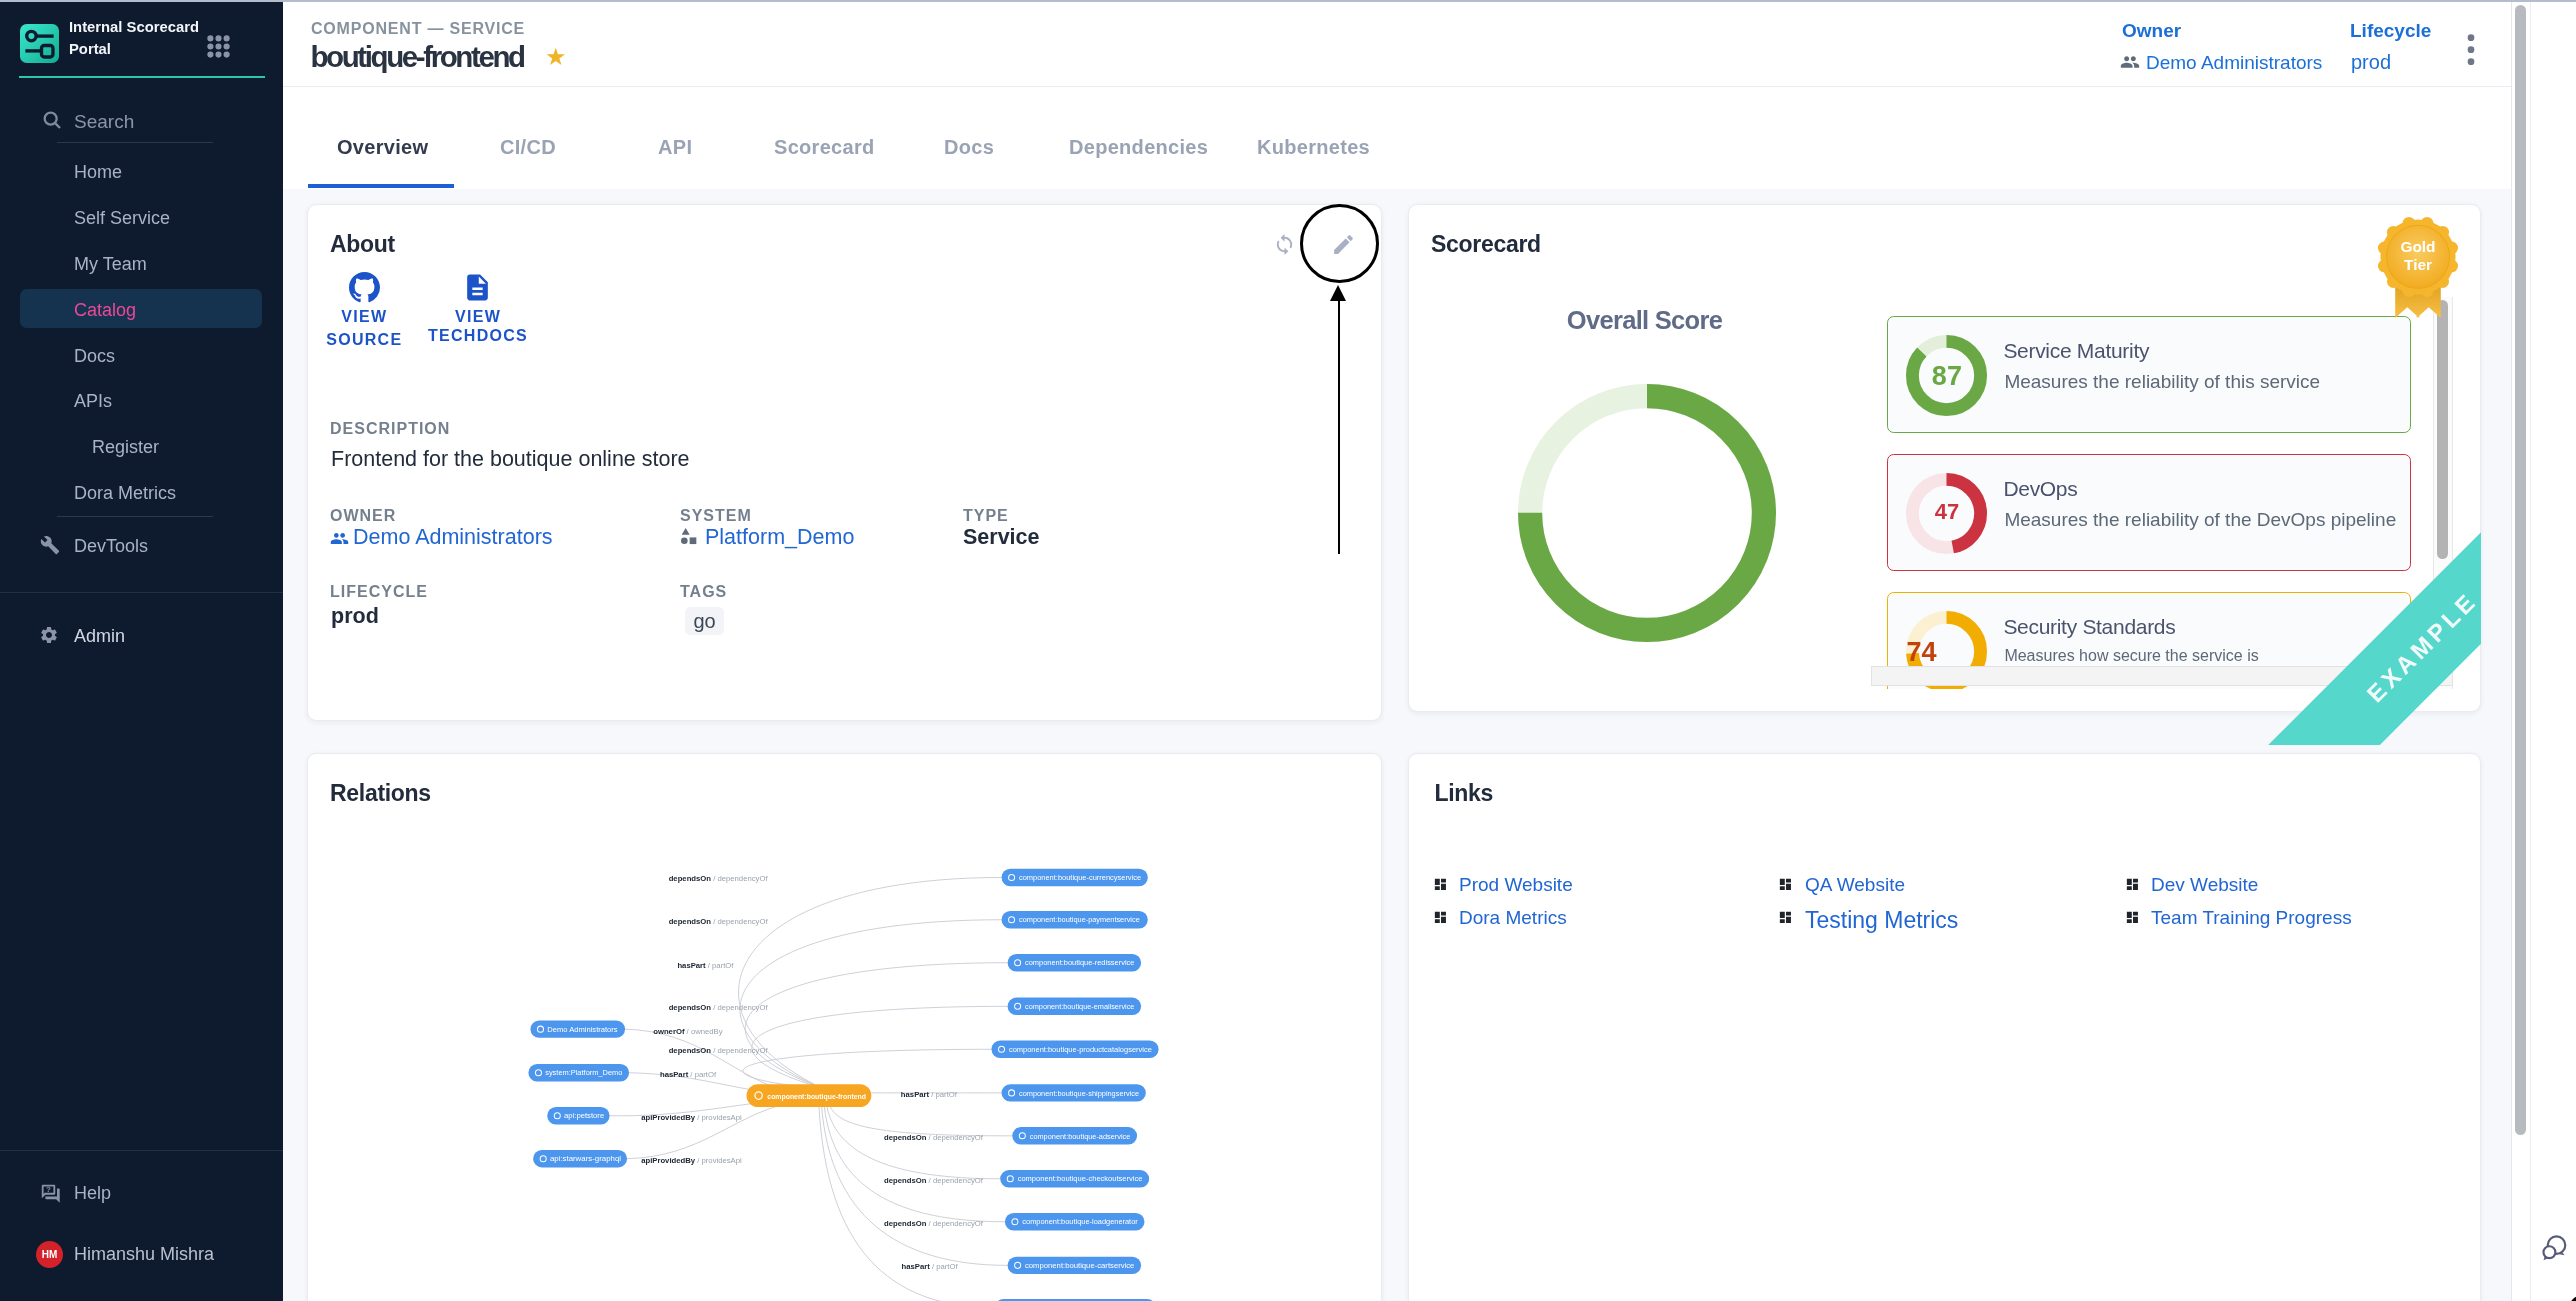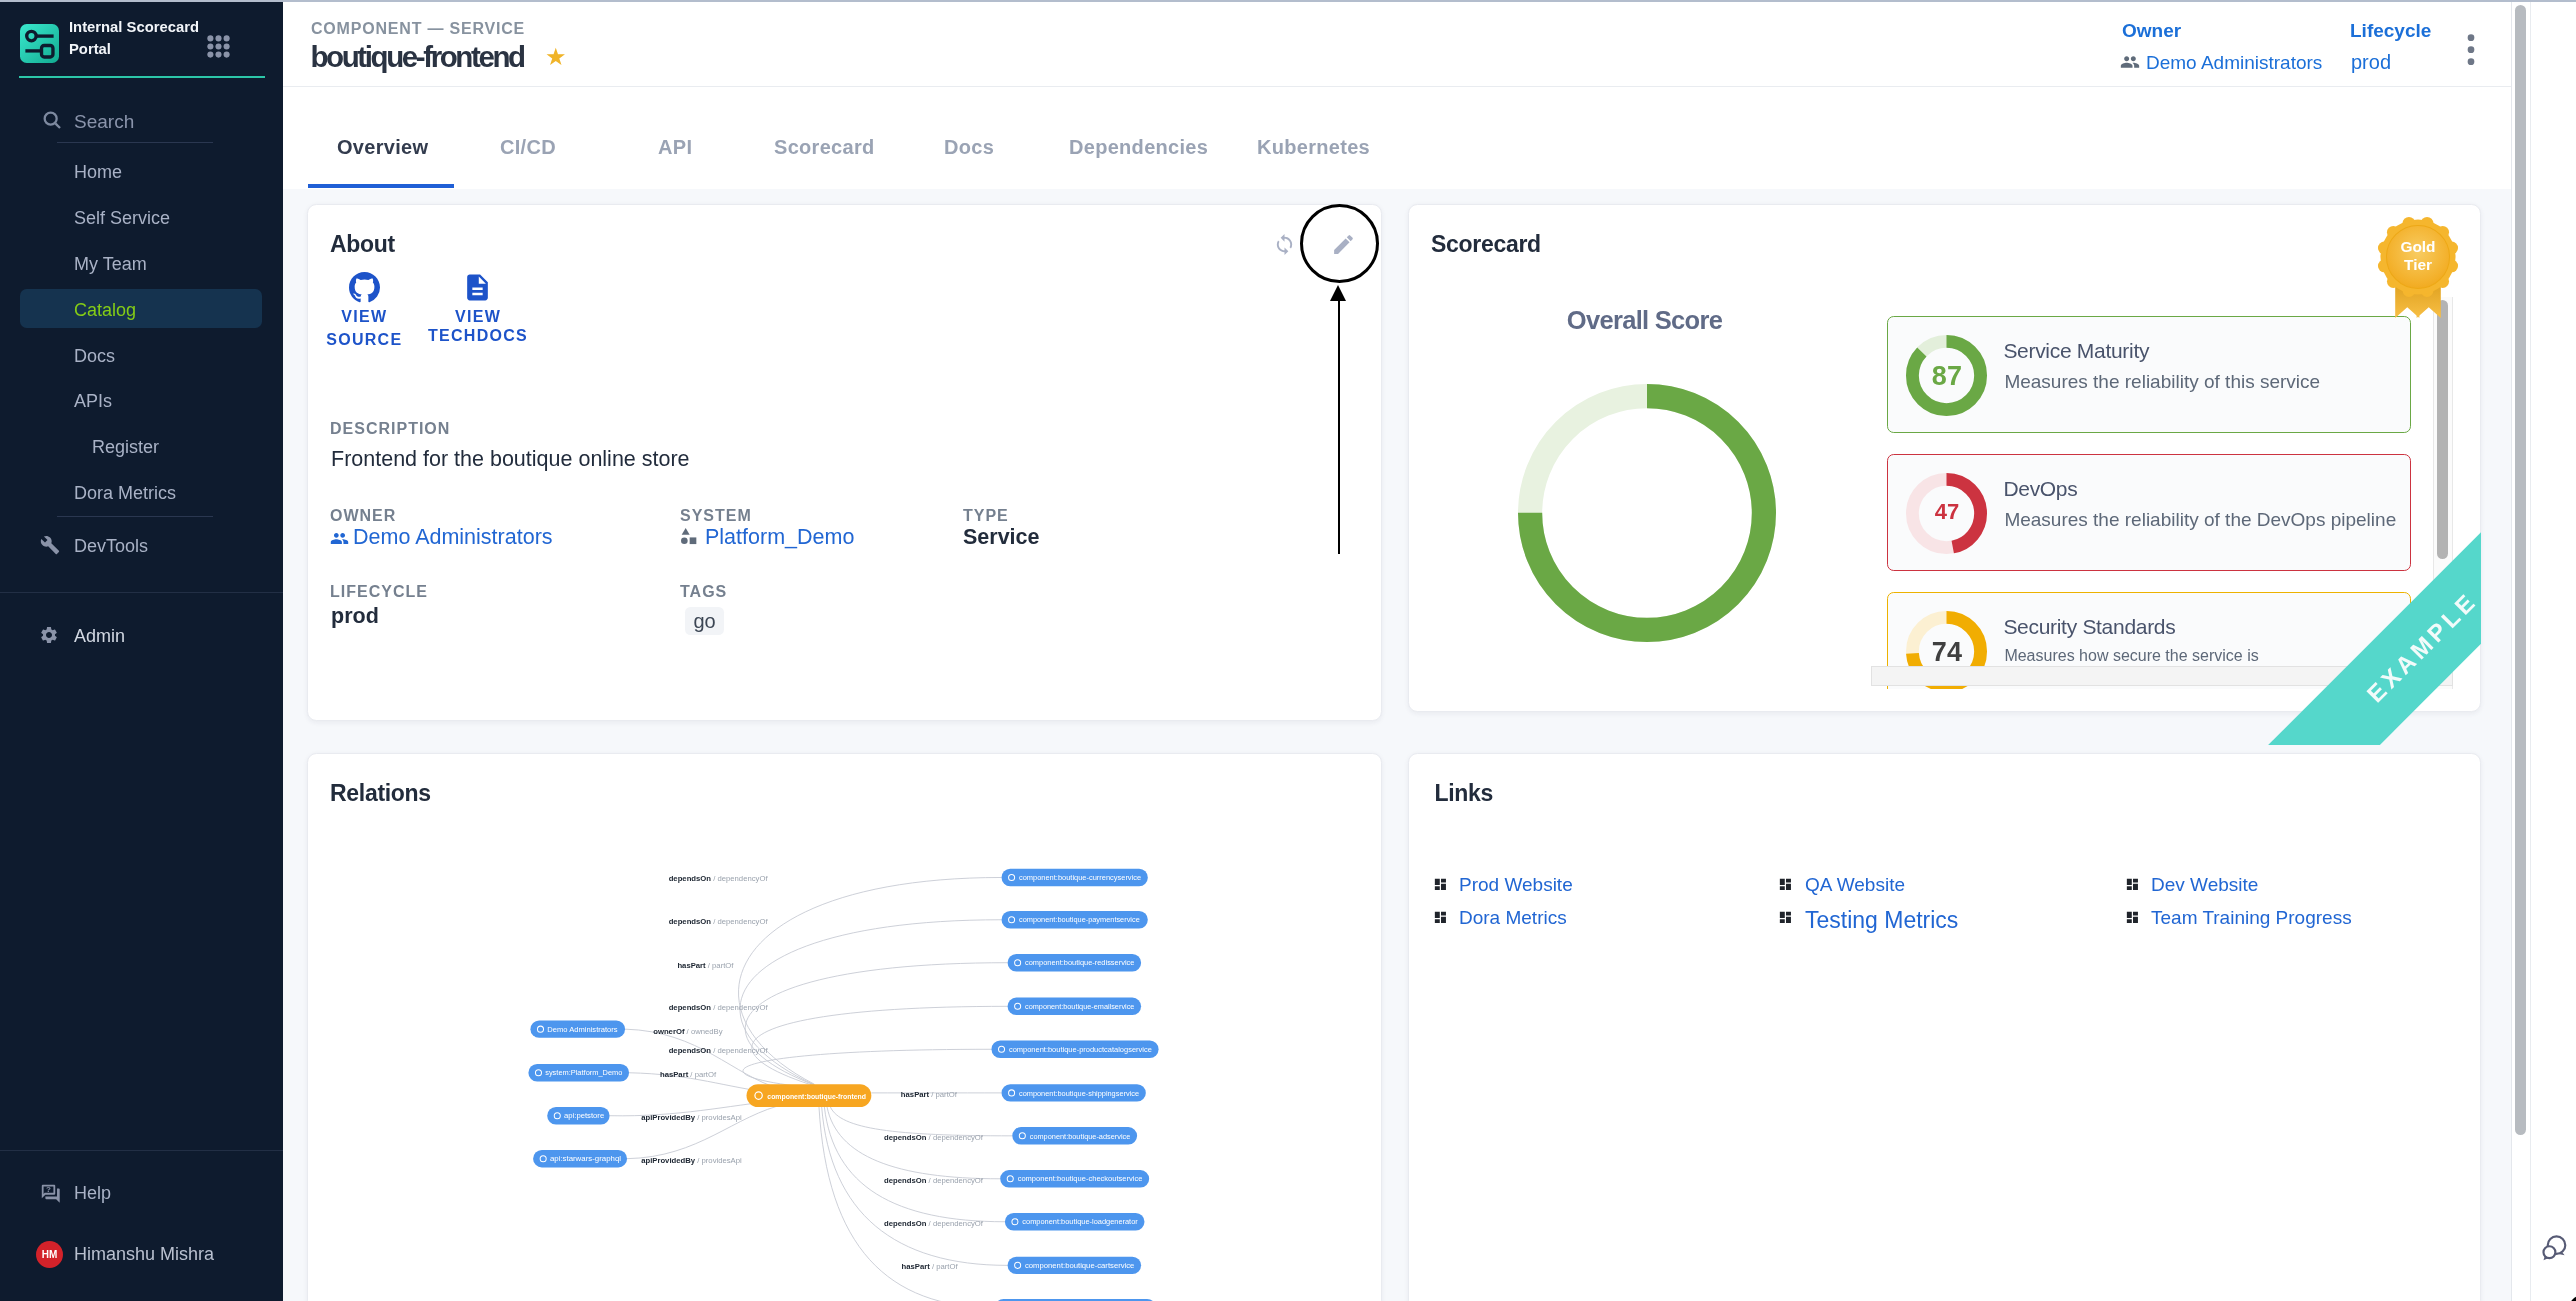--- a/index.html
+++ b/index.html
@@ -59,21 +59,21 @@
     <circle cx="13" cy="13" r="9" fill="none" stroke="#7e8aa0" stroke-width="3.4"></circle>
     <line x1="20" y1="20" x2="27" y2="27" stroke="#7e8aa0" stroke-width="3.4"></line>
   </svg>
   <div class="sbitem" style="top:111px;font-size:19px;color:#8a94ab;">Search</div>
   <div class="sbdiv" style="left:57px;top:142px;width:156px;"></div>
 
   <div class="sbitem" style="top:162px;">Home</div>
   <div class="sbitem" style="top:208px;">Self Service</div>
   <div class="sbitem" style="top:254px;">My Team</div>
   <div class="abs" style="left:19.5px;top:289px;width:242px;height:39px;background:#15334f;border-radius:6.7px;"></div>
-  <div class="sbitem" style="top:300px;color:#84cc16;">Catalog</div>
+  <div class="sbitem" style="top:300px;color:#ec4899;">Catalog</div>
   <div class="sbitem" style="top:346px;">Docs</div>
   <div class="sbitem" style="top:391px;">APIs</div>
   <div class="sbitem" style="top:437px;margin-left:18px;">Register</div>
   <div class="sbitem" style="top:483px;">Dora Metrics</div>
   <div class="sbdiv" style="left:57px;top:516px;width:156px;"></div>
 
   <svg class="abs" style="left:40px;top:535px;" width="20" height="20" viewBox="0 0 24 24" fill="#8a93a8">
     <path d="M22.7 19l-9.1-9.1c.9-2.3.4-5-1.5-6.9-2-2-5-2.4-7.4-1.3L9 6 6 9 1.6 4.7C.4 7.1.9 10.1 2.9 12.1c1.9 1.9 4.6 2.4 6.9 1.5l9.1 9.1c.4.4 1 .4 1.4 0l2.3-2.3c.5-.4.5-1.1.1-1.4z"></path>
   </svg>
   <div class="sbitem" style="top:536px;">DevTools</div>
@@ -198,21 +198,21 @@
       <div class="abs" style="left:18px;top:44px;width:81px;text-align:center;font-size:22px;font-weight:700;color:#cc3340;">47</div>
       <div class="abs" style="left:115px;top:22px;font-size:21px;color:#49536b;letter-spacing:-0.3px;">DevOps</div>
       <div class="abs" style="left:116px;top:54px;font-size:19px;color:#5d6878;">Measures the reliability of the DevOps pipeline</div>
     </div>
 
     <div class="abs" style="left:3.4px;top:295px;width:524px;height:117px;border:1.3px solid #edb200;border-radius:6.7px;background:#fafbfc;">
       <svg class="abs" style="left:18px;top:18px;" width="81" height="81" viewBox="0 0 120 120">
         <circle cx="60" cy="60" r="50.5" fill="none" stroke="#fcf0d2" stroke-width="19"></circle>
         <circle cx="60" cy="60" r="50.5" fill="none" stroke="#f1ad02" stroke-width="19" stroke-dasharray="234.8 317.3" transform="rotate(-90 60 60)"></circle>
       </svg>
-      <div class="abs" style="left:18px;top:44px;width:81px;text-align:center;font-size:27px;font-weight:700;color:#404040;">74</div>
+      <div class="abs" style="left:18px;top:44px;width:81px;text-align:left;font-size:27px;font-weight:700;color:#c2410c;">74</div>
       <div class="abs" style="left:115px;top:22px;font-size:21px;color:#49536b;letter-spacing:-0.3px;">Security Standards</div>
       <div class="abs" style="left:116px;top:54px;font-size:16px;color:#5d6878;">Measures how secure the service is</div>
     </div>
 
     <div class="abs" style="left:549px;top:0;width:19.5px;height:392px;background:#fbfbfb;border-left:0.7px solid #e8e8e8;border-right:0.7px solid #e8e8e8;"></div>
     <div class="abs" style="left:553px;top:3.4px;width:11.4px;height:259px;border-radius:6px;background:#b3b3b3;"></div>
   </div>
 
   <div class="abs" style="left:462px;top:461px;width:582px;height:19.5px;background:#f4f4f4;border:0.7px solid #e2e2e2;"></div>
 

